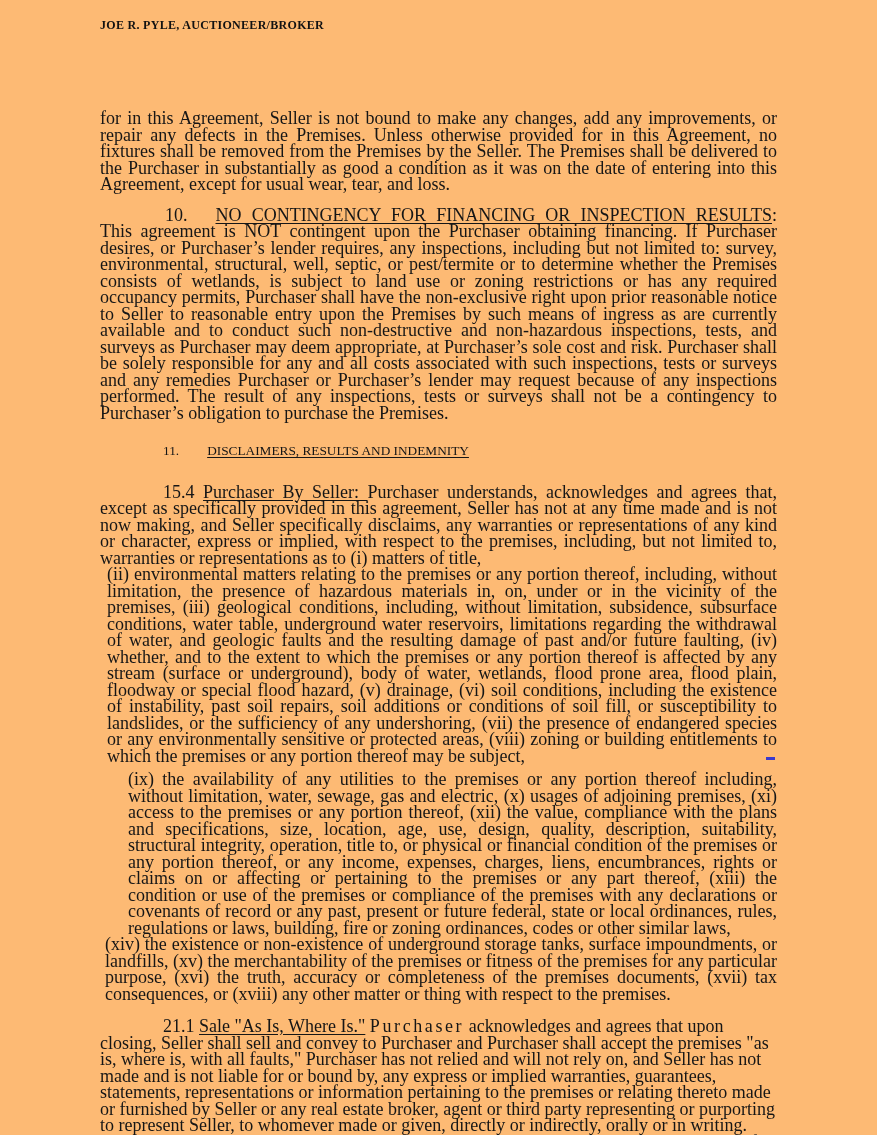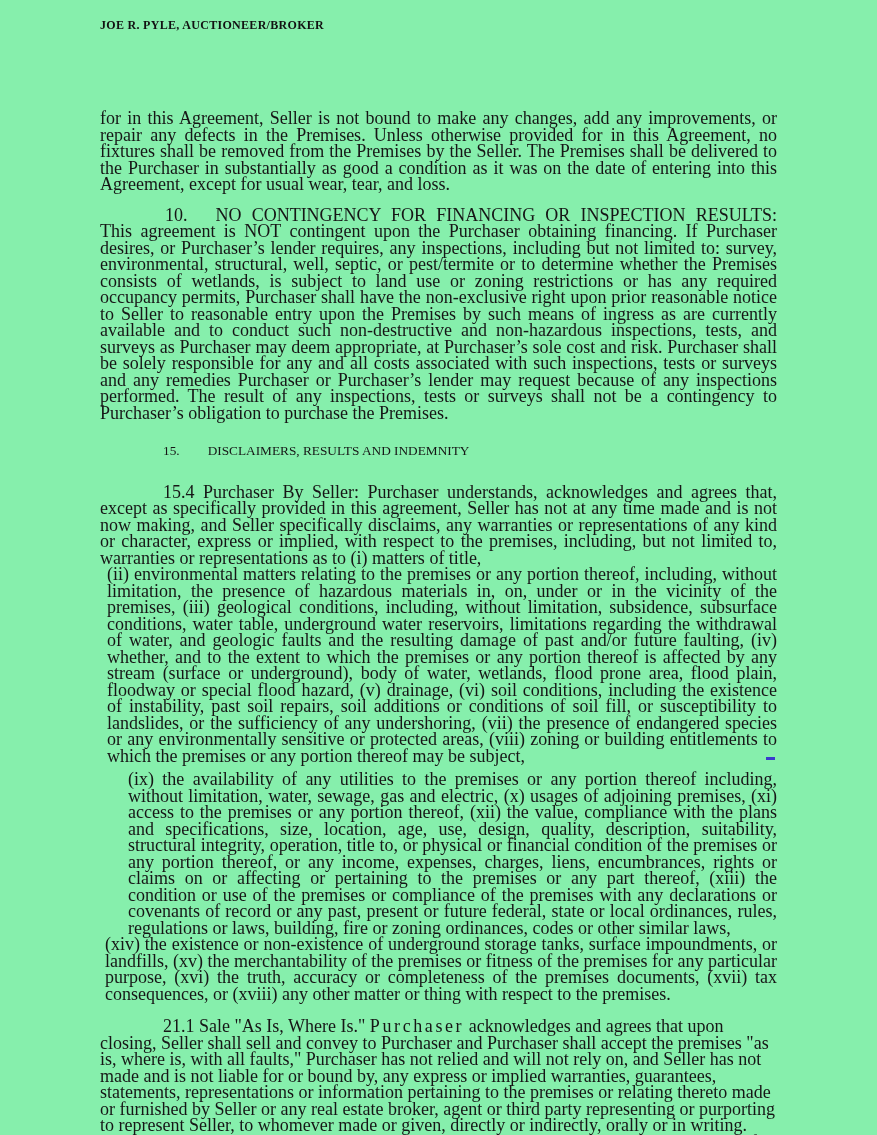--- a/index.html
+++ b/index.html
@@ -1,20 +1,20 @@
 <!DOCTYPE html>
 <html><head>
 <meta charset="utf-8">
 <style>
   html, body { margin: 0; padding: 0; background: #ffffff; }
   .page {
     position: relative;
     width: 877px;
     height: 1135px;
-    background: #86efac;
+    background: #fdba74;
     font-family: "Liberation Serif", "DejaVu Serif", serif;
     color: #161616;
     box-sizing: border-box;
     padding: 18px 100px 0 100px;
     overflow: hidden;
   }
   .doc-header {
     font-weight: bold;
     font-size: 12px;
     letter-spacing: 0.3px;
@@ -23,21 +23,21 @@
   p {
     margin: 0;
     font-size: 18px;
     line-height: 16.5px;
   }
   .just { text-align: justify; }
   .left { text-align: left; }
   .p-intro { margin-top: 77px; }
   .p-s10 { margin-top: 14px; text-indent: 65px; }
   .tab { display: inline-block; width: 28px; }
-  .u { text-underline-offset: 2px; margin-top: 44px; }
+  .u { text-decoration: underline; text-underline-offset: 2px; margin-top: 44px; }
   .h-s11 { margin-top: 22px; font-size: 13.3px; line-height: 16.5px; margin-left: 63px; }
   .p-s11-1 { margin-top: 24px; text-indent: 63px; }
   .clause { margin-top: 0; }
   .clause-ii { margin-left: 7px; }
   .clause-ix { margin-top: 7px; margin-left: 28px; }
   .clause-xiv { margin-left: 5px; }
   .p-s11-2 { margin-top: 16px; text-indent: 63px; }
   .spaced { letter-spacing: 2.6px; }
   .footer-line {
     margin-top: 1px;
@@ -58,21 +58,21 @@
 <body>
 
 <div class="page">
 
   <div class="doc-header">JOE R. PYLE, AUCTIONEER/BROKER</div>
 
   <p class="just p-intro">for in this Agreement, Seller is not bound to make any changes, add any improvements, or repair any defects in the Premises. Unless otherwise provided for in this Agreement, no fixtures shall be removed from the Premises by the Seller.  The Premises shall be delivered to the Purchaser in substantially as good a condition as it was on the date of entering into this Agreement, except for usual wear, tear, and loss.</p>
 
   <p class="just p-s10"><span>10.</span><span class="tab"></span><span class="u">NO CONTINGENCY FOR FINANCING OR INSPECTION RESULTS</span><span>: This agreement is NOT contingent upon the Purchaser obtaining financing. If Purchaser desires, or Purchaser’s lender requires, any inspections, including but not limited to: survey, environmental, structural, well, septic, or pest/termite or to determine whether the Premises consists of wetlands, is subject to land use or zoning restrictions or has any required occupancy permits, Purchaser shall have the non-exclusive right upon prior reasonable notice to Seller to reasonable entry upon the Premises by such means of ingress as are currently available and to conduct such non-destructive and non-hazardous inspections, tests, and surveys as Purchaser may deem appropriate, at Purchaser’s sole cost and risk. Purchaser shall be solely responsible for any and all costs associated with such inspections, tests or surveys and any remedies Purchaser or Purchaser’s lender may request because of any inspections performed. The result of any inspections, tests or surveys shall not be a contingency to Purchaser’s obligation to purchase the Premises.</span></p>
 
-  <div class="h-s11"><span>15.</span><span class="tab"></span><span class="u">DISCLAIMERS, RESULTS AND INDEMNITY</span></div>
+  <div class="h-s11"><span>11.</span><span class="tab"></span><span class="u">DISCLAIMERS, RESULTS AND INDEMNITY</span></div>
 
   <p class="just p-s11-1"><span>15.4 </span>
     <span class="u">Purchaser By Seller: </span>
     <span>Purchaser understands, acknowledges and agrees that, except as specifically provided in this agreement, Seller has not at any time made and is not now making, and Seller specifically disclaims, any warranties or representations of any kind or character, express or implied, with respect to the premises, including, but not limited to, warranties or representations as to (i) matters of title,</span></p>
 
   <p class="just clause clause-ii">(ii) environmental matters relating to the premises or any portion thereof, including, without limitation, the presence of hazardous materials in, on, under or in the vicinity of the premises, (iii) geological conditions, including, without limitation, subsidence, subsurface conditions, water table, underground water reservoirs, limitations regarding the withdrawal of water, and geologic faults and the resulting damage of past and/or future faulting, (iv) whether, and to the extent to which the premises or any portion thereof is affected by any stream (surface or underground), body of water, wetlands, flood prone area, flood plain, floodway or special flood hazard, (v) drainage, (vi) soil conditions, including the existence of instability, past soil repairs, soil additions or conditions of soil fill, or susceptibility to landslides, or the sufficiency of any undershoring, (vii) the presence of endangered species or any environmentally sensitive or protected areas, (viii) zoning or building entitlements to which the premises or any portion thereof may be subject,</p>
 
   <p class="just clause clause-ix">(ix) the availability of any utilities to the premises or any portion thereof including, without limitation, water, sewage, gas and electric, (x) usages of adjoining premises,  (xi) access to the premises or any portion thereof, (xii) the value, compliance with the plans and specifications, size, location, age, use, design, quality, description, suitability, structural integrity, operation, title to, or physical or financial condition of the premises or any portion thereof, or any income, expenses, charges, liens, encumbrances, rights or claims on or affecting or pertaining to the premises or any part thereof, (xiii) the condition or use of the premises or compliance of the premises with any declarations or covenants of record or any past, present or future federal, state or local ordinances, rules, regulations or laws, building, fire or zoning ordinances, codes or other similar laws,</p>
 
   <p class="just clause clause-xiv">(xiv) the existence or non-existence of underground storage tanks, surface impoundments, or landfills, (xv) the merchantability of the premises or fitness of the premises for any particular purpose, (xvi) the truth, accuracy or completeness of the premises documents, (xvii) tax consequences, or (xviii) any other matter or thing with respect to the premises.</p>

